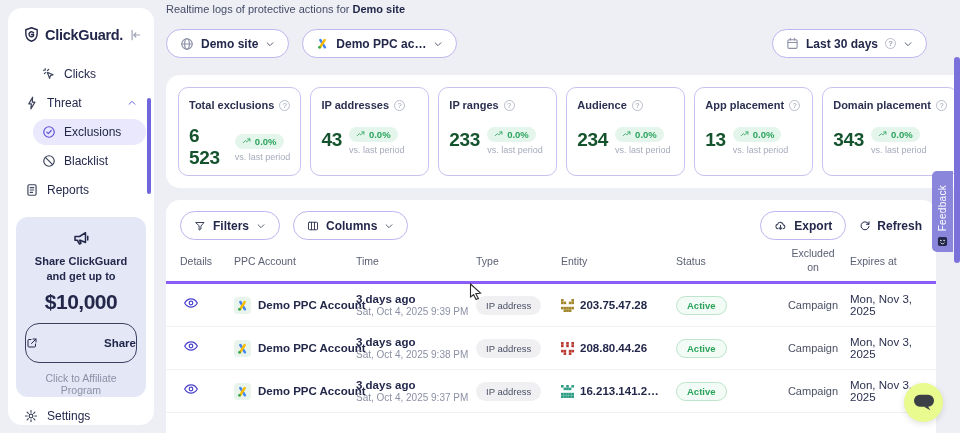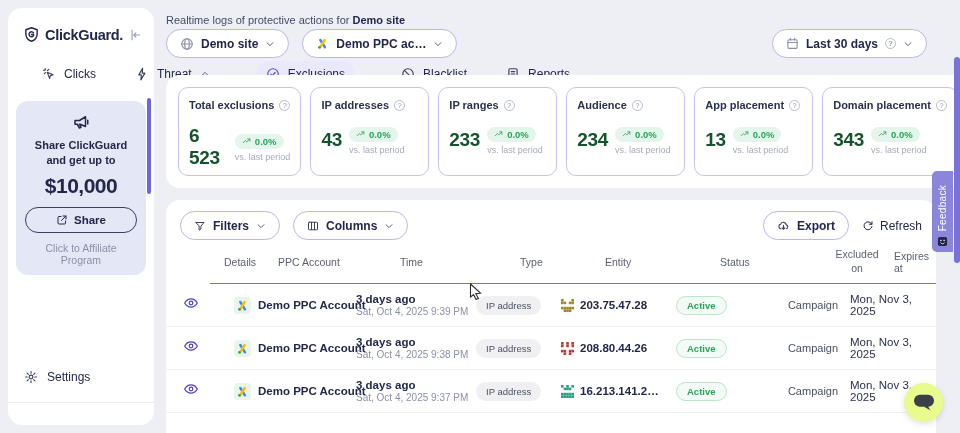--- a/index.html
+++ b/index.html
@@ -7,49 +7,49 @@
     font-family:"Liberation Sans",sans-serif; color:#23284b; }
   .app { position:relative; width:960px; height:433px; }
   svg { display:block; }
 
   
   .sidebar { position:absolute; left:8px; top:8px; bottom:8px; width:146px;
     background:#fff; border-radius:14px; padding:10px 0 8px; display:flex; flex-direction:column; }
   .logo-row { display:flex; align-items:center; gap:5px; padding:8px 19px 18px 15px; }
   .logo-text { font-weight:bold; font-size:14.5px; letter-spacing:-.3px; color:#23284b; }
   .collapse { margin-left:auto; color:#9aa0b3; }
-  .nav { display:flex; gap:21px; padding:0 8px; }
+  .nav { display:flex; flex-direction:column; gap:3px; padding:0 8px; }
   .nav-item { display:flex; align-items:center; gap:8px; font-size:12px; padding:6px 9px;
     border-radius:15px; color:#23284b; cursor:pointer; }
   .nav-item.indent { margin-left:17px; }
   .nav-item.active { background:#eae8fc; }
   .nav-item .chev { margin-left:auto; color:#4a42cc; }
   .nicon { color:#3c425c; display:flex; }
   .nav-item.active .nicon { color:#5b50d6; }
   .side-scroll { position:absolute; right:3px; top:90px; width:4px; height:96px;
     background:#6f65dd; border-radius:2px; }
 
-  .promo { margin:14px 8px 0; background:#e3e7f6; border-radius:12px; padding:12px 9px 9px;
+  .promo { margin:14px 8px 0; background:#e3e7f6; border-radius:12px; padding:12px 9px 1px;
     text-align:center; }
   .promo .micon { display:flex; justify-content:center; color:#23284b; margin-bottom:7px; }
   .promo-line { font-size:11px; font-weight:bold; color:#23284b; line-height:1.35; }
   .promo-amount { font-size:21px; font-weight:bold; margin:6px 0 9px; letter-spacing:-.5px; }
-  .share-btn { display:flex; align-items:center; justify-content:center; gap:6px; width:100%;
-    height:26px; border:1px solid #3a4060; border-radius:14px; background:transparent;
+  .share-btn { display:flex; align-items:center; justify-content:space-between; gap:6px; width:100%;
+    height:40px; border:1px solid #3a4060; border-radius:14px; background:transparent;
     font-size:11.5px; font-weight:bold; color:#23284b; cursor:pointer;
     font-family:"Liberation Sans",sans-serif; }
   .promo-footer { margin-top:9px; font-size:10.5px; color:#8b90a5; }
 
   .settings-row { margin-top:auto; display:flex; align-items:center; gap:9px; padding:12px 16px;
     font-size:12px; cursor:pointer; color:#23284b; }
   .side-divider { border-top:1px solid #ececf0; margin:6px 0 0; }
   .user-row { display:flex; align-items:center; gap:8px; padding:10px 10px 4px 12px; }
 
   
-  .page-title { position:absolute; left:166px; top:14px; font-size:11px; color:#454b66; }
+  .page-title { position:absolute; left:166px; top:3px; font-size:11px; color:#454b66; }
   .page-title b { color:#1f2447; }
   .filters-row { position:absolute; left:166px; top:29px; display:flex; gap:13px; }
   .pill { display:flex; align-items:center; gap:7px; height:29px; padding:0 13px;
     border:1px solid #bdb5ed; border-radius:16px; background:#fff; font-size:12px;
     font-weight:bold; color:#23284b; cursor:pointer; font-family:"Liberation Sans",sans-serif; }
   .pill .picon { color:#8b90a5; display:flex; }
   .pill .chevron { color:#3c425c; display:flex; }
   .date-pill { position:absolute; right:33px; top:29px; }
 
   
@@ -65,25 +65,25 @@
   .delta-badge { display:inline-flex; align-items:center; gap:3px; background:#e4f6eb;
     color:#2aa45c; font-size:9.5px; font-weight:bold; padding:2px 7px; border-radius:9px; }
   .stat-sub { font-size:9px; color:#a7abbc; margin-top:2px; white-space:nowrap; }
 
   
   .table-wrap { position:absolute; left:166px; top:200px; width:770px; height:245px;
     background:#fff; border-radius:14px; padding-top:11px; }
   .toolbar { display:flex; align-items:center; gap:13px; padding:0 14px; }
   .toolbar .spacer { flex:1; }
   .refresh-btn { display:flex; align-items:center; gap:6px; background:none; border:none;
-    font-size:12px; font-weight:normal; color:#23284b; cursor:pointer;
+    font-size:12px; font-weight:bold; color:#23284b; cursor:pointer;
     font-family:"Liberation Sans",sans-serif;text-align:center; }
   .tgrid { display:grid; grid-template-columns:54px 122px 120px 85px 115px 100px 74px 1fr;
     align-items:center; padding:0 14px; }
-  .thead { height:44px; border-bottom:1px solid #8b5cf6;margin-left:44px; }
+  .thead { height:44px; border-bottom:3px solid #8b5cf6; }
   .th { font-size:10.5px; color:#5a5f73; }
   .th.center { text-align:center; }
   .th.center span { display:inline-block; max-width:52px; line-height:1.3; }
   .trow { height:43px; border-bottom:1px solid #f1f1f4; }
   .eye { color:#4a42cc; cursor:pointer; display:inline-flex; padding-left:3px; }
   .acct { display:flex; align-items:center; gap:7px; font-size:11.5px; font-weight:bold;
     color:#23284b; white-space:nowrap; }
   .ads-chip { width:17px; height:17px; border-radius:4px; background:#e8f4ec; display:flex;
     align-items:center; justify-content:center; flex:none; }
   .time-rel { font-size:11.5px; font-weight:bold; color:#23284b; }

